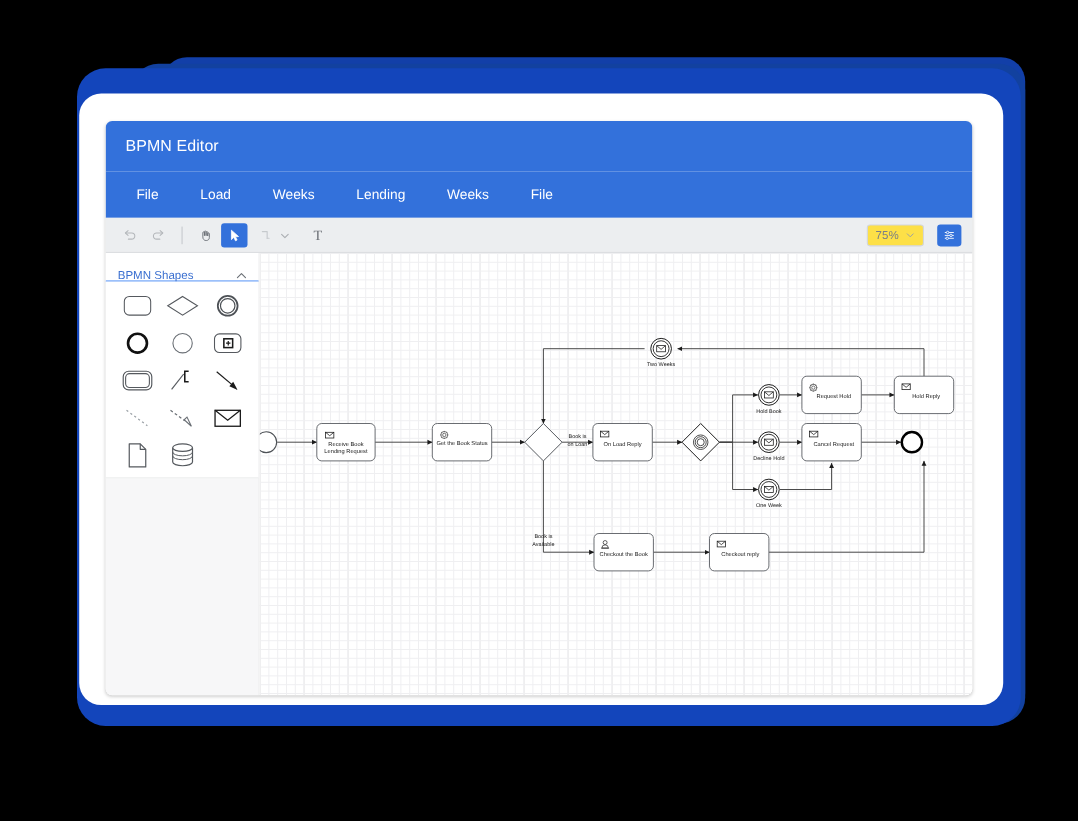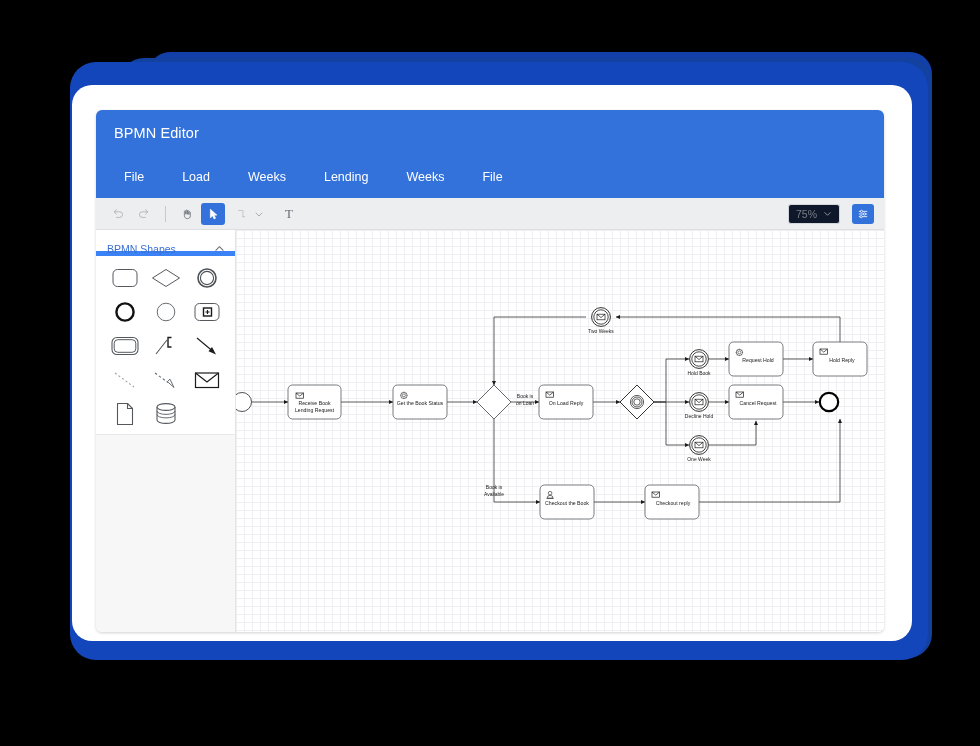--- a/index.html
+++ b/index.html
@@ -89,21 +89,21 @@
   .tb-connector {
     display: flex; align-items: center;
     border: 1px solid transparent; border-radius: 3px;
     padding: 0 2px;
   }
   .tb-spacer { flex: 1 1 auto; }
   .zoom-select {
     display: flex; align-items: center; gap: 6px;
     border: 1px solid #d3d6da; border-radius: 3px;
     height: 20px; padding: 0 7px;
-    background: #0f172a; font-size: 10.5px; color: #7a7f86;
+    background: #fde047; font-size: 10.5px; color: #7a7f86;
     cursor: default;
   }
   .props-btn {
     width: 22px; height: 20px; margin-left: 10px;
     background: #3371db; border-radius: 3px;
     display: flex; align-items: center; justify-content: center;
     cursor: default;
   }
 
   
@@ -111,21 +111,21 @@
 
   
   .palette {
     width: 140px; flex: 0 0 140px;
     background: #f5f5f6;
     border-right: 1px solid #e3e4e6;
     display: flex; flex-direction: column;
   }
   .palette-header {
     height: 26px; background: #ffffff;
-    border-bottom: 5px solid #3b82f6;
+    border-bottom: 1px solid #3b82f6;
     display: flex; align-items: center; justify-content: space-between;
     padding: 16px 10px 0 11px;
     cursor: default;
   }
   .palette-title { font-size: 10.5px; color: #3a6fd0; }
   .palette-body {
     background: #ffffff;
     padding: 10px 8px 8px 8px;
     display: grid; grid-template-columns: repeat(3, 1fr);
     row-gap: 10px;

